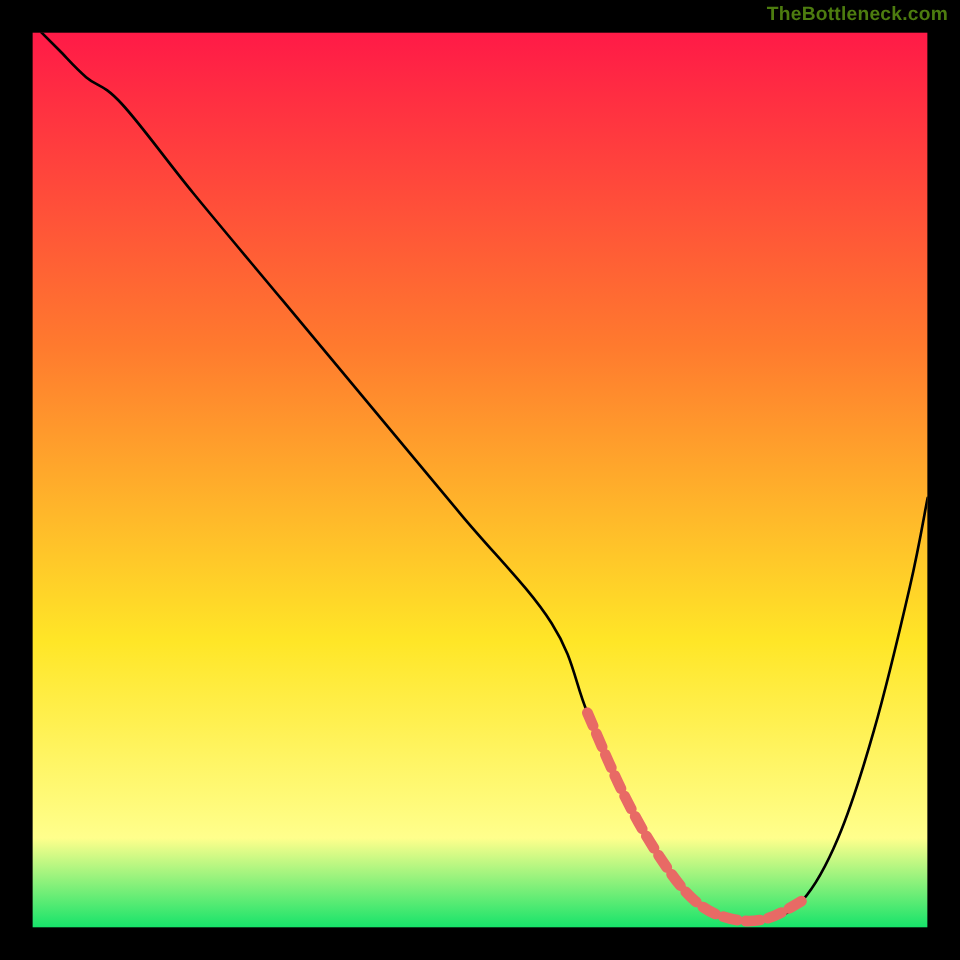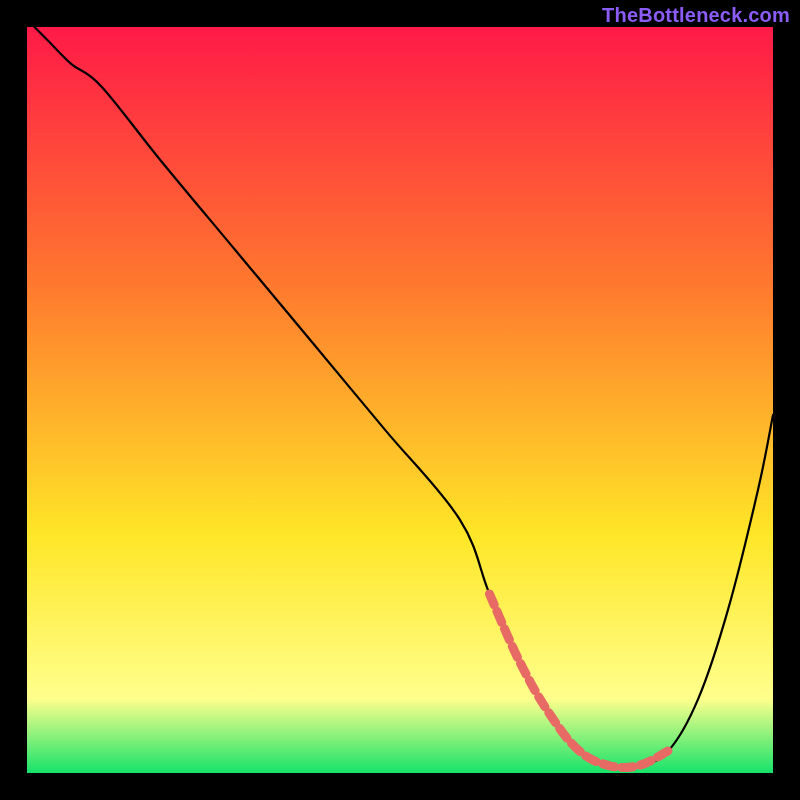--- a/index.html
+++ b/index.html
@@ -16,22 +16,22 @@
     top: 0;
     left: 0;
     width: 800px;
     height: 800px;
     background: #000;
   }
   .watermark {
     position: absolute;
     top: 4px;
     right: 10px;
-    color: #8b5cf6;
-    font-size: 20px;
+    color: #4d7c0f;
+    font-size: 16px;
     font-weight: bold;
     letter-spacing: 0.2px;
     z-index: 20;
   }
   .plot {
     position: absolute;
     top: 27px;
     left: 27px;
     width: 746px;
     height: 746px;

